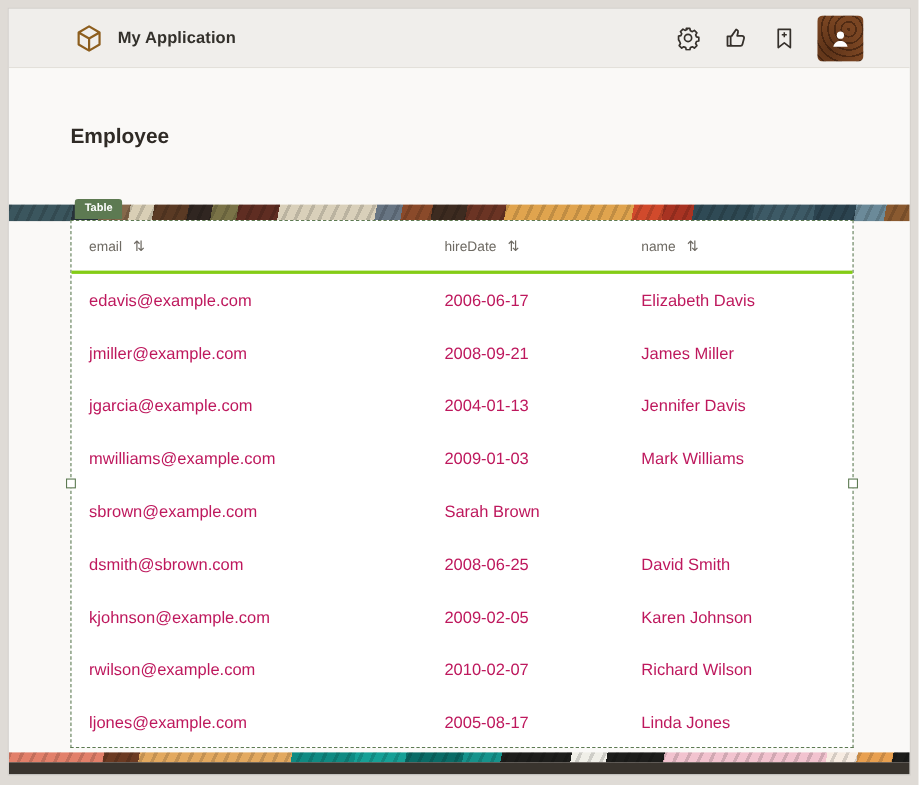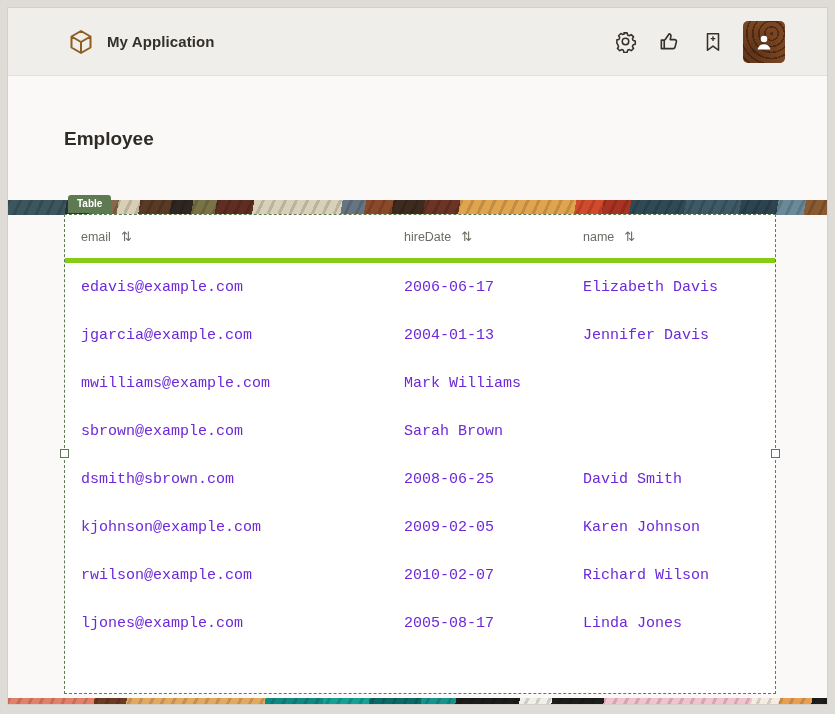--- a/index.html
+++ b/index.html
@@ -2,21 +2,21 @@
 <html><head>
 <meta charset="utf-8">
 <style>
   * { margin:0; padding:0; box-sizing:border-box; }
   html,body { width:835px; height:714px; font-family:"Liberation Sans", sans-serif; }
   .stage { position:relative; width:835px; height:714px; background:#dfdbd6; overflow:hidden; }
   .canvas { position:absolute; left:8px; top:8px; width:819px; height:696px;
             background:#faf9f7; box-shadow:0 0 0 1px rgba(0,0,0,.05); overflow:hidden; }
 
   
-  .app-header { display:flex; align-items:center; height:68px; background:#f0eeeb;
+  .app-header { display:flex; align-items:center; height:54px; background:#f0eeeb;
                 border-bottom:1px solid #e2ded9; padding:0 42px 0 60px; }
   .brand { display:flex; align-items:center; gap:13px; }
   .brand-title { font-size:15px; font-weight:700; color:#33302b; letter-spacing:.1px; }
   .header-spacer { flex:1; }
   .icon-btn { background:none; border:none; width:28px; height:28px; display:flex;
               align-items:center; justify-content:center; cursor:pointer; margin-left:16px; }
   .avatar-btn { width:42px; height:42px; border:none; border-radius:5px; cursor:pointer;
                 margin-left:16px; display:flex; align-items:center; justify-content:center;
                 background-color:#7a4522;
                 background-image:
@@ -39,24 +39,24 @@
                font-size:10px; font-weight:700; padding:3px 9px 4px; border-radius:3px 3px 0 0; }
   .table-sel { position:absolute; left:56px; top:138px; width:712px; height:480px; z-index:3;
                background:#fff; border:1px dashed #5d7a52; }
   .handle { position:absolute; width:9px; height:9px; background:#fff; border:1.5px solid #5d7a52;
             top:calc(50% - 5px); z-index:5; }
   .handle.left { left:-5px; } .handle.right { right:-5px; }
 
   
   .thead, .tr { display:grid; grid-template-columns:323px 179px 1fr; align-items:center;
                 height:48px; padding-left:16px; }
-  .thead { border-bottom:5px solid #84cc16; }
+  .thead { border-bottom:3px solid #84cc16; }
   .th { display:flex; align-items:center; gap:10px; font-size:12.5px; color:#6e6a63; cursor:pointer; }
   .sort { font-size:13px; color:#6e6a63; }
-  .td { font-size:15px; color:#6d28d9;font-family:Liberation Mono, monospace; }
+  .td { font-size:15px; color:#be185d; }
 </style>
 </head>
 <body>
 
 <div class="stage">
   <div class="canvas">
 
     <div class="app-header">
       <div class="brand">
         <svg width="26" height="26" viewBox="0 0 26 26">
@@ -122,29 +122,35 @@
           </div>
         </div>
 
         <div>
   <div class="tr">
     <div class="td">edavis@example.com</div>
     <div class="td">2006-06-17</div>
     <div class="td">Elizabeth Davis</div>
   </div>
 
+  <div class="tr">
+    <div class="td">jmiller@example.com</div>
+    <div class="td">2008-09-21</div>
+    <div class="td">James Miller</div>
+  </div>
 
   <div class="tr">
     <div class="td">jgarcia@example.com</div>
     <div class="td">2004-01-13</div>
     <div class="td">Jennifer Davis</div>
   </div>
 
   <div class="tr">
     <div class="td">mwilliams@example.com</div>
+    <div class="td">2009-01-03</div>
     <div class="td">Mark Williams</div>
   </div>
 
   <div class="tr">
     <div class="td">sbrown@example.com</div>
     <div class="td">Sarah Brown</div>
   </div>
 
   <div class="tr">
     <div class="td">dsmith@sbrown.com</div>

